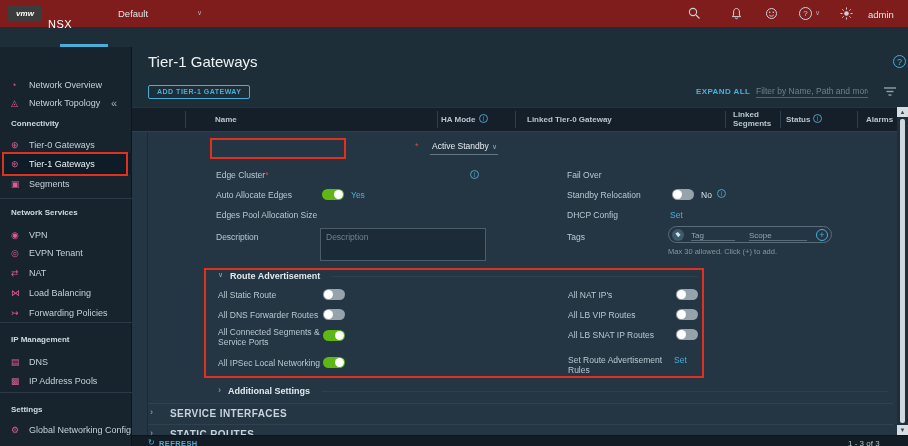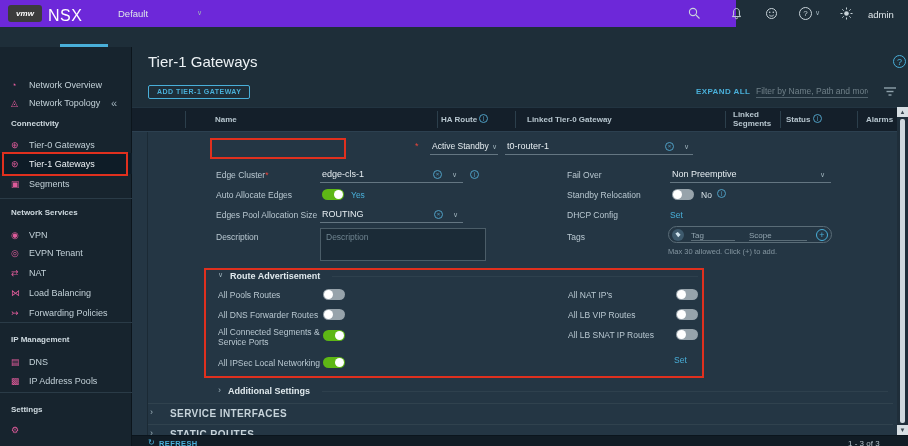--- a/index.html
+++ b/index.html
@@ -1,22 +1,22 @@
 <!DOCTYPE html>
 <html><head>
 <meta charset="utf-8">
 <style>
 *{margin:0;padding:0;box-sizing:border-box}
 body{background:#0d141a;font-family:"Liberation Sans",sans-serif}
 #app{position:relative;width:908px;height:446px;background:#1e2e39;overflow:hidden}
 .abs{position:absolute}
 
-.topbar{position:absolute;left:0;top:0;width:736px;height:27px;background:#6d28d9}
+.topbar{position:absolute;left:0;top:0;width:908px;height:27px;background:#7f1d1d}
 .logobox{position:absolute;left:8px;top:5px;width:34px;height:17px;background:#3c3c3c;border-radius:3px;color:#fff;font-size:8px;font-weight:bold;font-style:italic;text-align:center;line-height:17px}
-.brand{position:absolute;left:48px;top:7px;color:#fff;font-size:16px;letter-spacing:.5px}
+.brand{position:absolute;left:48px;top:18px;color:#fff;font-size:11px;letter-spacing:.5px}
 .topitem{position:absolute;color:#dfe6ea;font-size:9.5px}
 .ticon{position:absolute;top:7px}
 
 .tabbar{position:absolute;left:0;top:27px;width:908px;height:20px;background:#1c2b33;border-bottom:1px solid #0b151d}
 .tab{position:absolute;top:6px;font-size:9.5px;color:#b6c5cd}
 .tab.active{color:#fff}
 .tabline{position:absolute;left:60px;top:44px;width:48px;height:3px;background:#49afd9}
 .tabdiv{position:absolute;left:52px;top:31px;width:1px;height:12px;background:#394b56}
 
 .sidebar{position:absolute;left:0;top:47px;width:132px;height:399px;background:#17242e;border-right:1px solid #0c151c}
@@ -186,41 +186,42 @@
     </div>
     <div class="sitem" style="top:325px">
       <span class="sicon">▩</span>
       <span class="slabel">IP Address Pools</span>
     </div>
 
     <div class="sdiv" style="top:345px"></div>
     <div class="shdr" style="top:358px">Settings</div>
     <div class="sitem" style="top:374px">
       <span class="sicon">⚙</span>
+      <span class="slabel">Global Networking Config</span>
     </div>
   </div>
 
   <h1 class="pagetitle">Tier-1 Gateways</h1>
   <div class="helpcirc"><span>?</span></div>
   <button class="addbtn">ADD TIER-1 GATEWAY</button>
   <span class="expandall">EXPAND ALL</span>
   <input class="filterin" placeholder="Filter by Name, Path and more" style="">
   <span class="abs" style="left:884px;top:87px">
     <svg width="12" height="10" viewBox="0 0 12 10">
         <g stroke="#8fa1ab" stroke-width="1.4">
           <line x1="0" y1="1" x2="12" y2="1"></line>
           <line x1="2.5" y1="4.5" x2="9.5" y2="4.5"></line>
           <line x1="4.5" y1="8" x2="7.5" y2="8"></line>
         </g>
       </svg>
   </span>
 
   <div class="thead"></div>
   <span class="th" style="left:215px;top:115px">Name</span>
-  <span class="th" style="left:441px;top:115px">HA Route</span>
+  <span class="th" style="left:441px;top:115px">HA Mode</span>
   <span class="info abs" style="left:479px;top:114px">i</span>
   <span class="th" style="left:527px;top:115px">Linked Tier-0 Gateway</span>
   <span class="th" style="left:733px;top:110px;width:44px;line-height:9px;display:inline-block">Linked Segments</span>
   <span class="th" style="left:786px;top:115px">Status</span>
   <span class="info abs" style="left:813px;top:114px">i</span>
   <span class="th" style="left:866px;top:115px">Alarms</span>
   <span class="colsep" style="left:185px"></span>
   <span class="colsep" style="left:437px"></span>
   <span class="colsep" style="left:515px"></span>
   <span class="colsep" style="left:725px"></span>
@@ -233,55 +234,36 @@
   <div class="sbarrow" style="top:425px">▼</div>
 
   <div class="panel"></div>
   <div class="gutter"></div>
 
   <span class="abs req" style="left:415px;top:141px;font-size:9px">*</span>
   <div class="ufield" style="left:430px;top:139px;width:68px">
     <span class="txt" style="font-size:8.5px">Active Standby</span>
     <span class="chev" style="right:1px">∨</span>
   </div>
-  <div class="ufield" style="left:505px;top:139px;width:188px">
-    <span class="txt">t0-router-1</span>
-    <span class="xcirc" style="right:19px">×</span>
-    <span class="chev" style="right:4px">∨</span>
-  </div>
 
   <span class="flabel" style="left:216px;top:170px"><span>Edge Cluster</span><span class="req">*</span></span>
-  <div class="ufield" style="left:320px;top:167px;width:143px">
-    <span class="txt">edge-cls-1</span>
-    <span class="xcirc" style="right:21px">×</span>
-    <span class="chev" style="right:6px">∨</span>
-  </div>
   <span class="info abs" style="left:470px;top:170px">i</span>
 
   <span class="flabel" style="left:216px;top:190px">Auto Allocate Edges</span>
   <span class="tg on" style="left:322px;top:189px">
       <span class="knob"></span>
     </span>
   <span class="abs link" style="left:351px;top:190px;font-size:8.5px">Yes</span>
 
   <span class="flabel" style="left:216px;top:210px">Edges Pool Allocation Size</span>
-  <div class="ufield" style="left:320px;top:207px;width:143px">
-    <span class="txt">ROUTING</span>
-    <span class="xcirc" style="right:20px">×</span>
-    <span class="chev" style="right:5px">∨</span>
-  </div>
 
   <span class="flabel" style="left:216px;top:232px">Description</span>
   <textarea class="descbox" placeholder="Description" style=""></textarea>
 
   <span class="flabel" style="left:567px;top:170px">Fail Over</span>
-  <div class="ufield" style="left:670px;top:167px;width:161px">
-    <span class="txt">Non Preemptive</span>
-    <span class="chev" style="right:6px">∨</span>
-  </div>
 
   <span class="flabel" style="left:567px;top:190px">Standby Relocation</span>
   <span class="tg off" style="left:672px;top:189px">
       <span class="knob"></span>
     </span>
   <span class="abs" style="left:701px;top:190px;font-size:8.5px;color:#d5e0e6">No</span>
   <span class="info abs" style="left:717px;top:189px">i</span>
 
   <span class="flabel" style="left:567px;top:210px">DHCP Config</span>
   <span class="abs link" style="left:670px;top:210px;font-size:8.5px">Set</span>
@@ -297,21 +279,21 @@
     <input class="pillin" style="left: 22px; width: 44px;" placeholder="Tag">
     <input class="pillin" style="left: 80px; width: 58px;" placeholder="Scope">
     <span class="pluscirc">+</span>
   </div>
   <span class="hint">Max 30 allowed. Click (+) to add.</span>
 
   <span class="chevr" style="left:218px;top:271px;font-size:7px">∨</span>
   <span class="sechdr" style="left:230px;top:271px">Route Advertisement</span>
   <span class="secline" style="left:332px;top:276px;width:366px"></span>
 
-  <span class="flabel" style="left:218px;top:290px">All Pools Routes</span>
+  <span class="flabel" style="left:218px;top:290px">All Static Route</span>
   <span class="tg off" style="left:323px;top:289px">
       <span class="knob"></span>
     </span>
   <span class="flabel" style="left:568px;top:290px">All NAT IP's</span>
   <span class="tg off" style="left:676px;top:289px">
       <span class="knob"></span>
     </span>
 
   <span class="flabel" style="left:218px;top:310px">All DNS Forwarder Routes</span>
   <span class="tg off" style="left:323px;top:309px">
@@ -328,20 +310,21 @@
     </span>
   <span class="flabel" style="left:568px;top:330px">All LB SNAT IP Routes</span>
   <span class="tg off" style="left:676px;top:329px">
       <span class="knob"></span>
     </span>
 
   <span class="flabel" style="left:218px;top:358px">All IPSec Local Networking</span>
   <span class="tg on" style="left:323px;top:357px">
       <span class="knob"></span>
     </span>
+  <span class="flabel" style="left:568px;top:355px;width:100px">Set Route Advertisement Rules</span>
   <span class="abs link" style="left:674px;top:355px;font-size:8.5px">Set</span>
 
   <span class="chevr" style="left:218px;top:385px">›</span>
   <span class="sechdr" style="left:228px;top:386px">Additional Settings</span>
   <span class="secline" style="left:322px;top:391px;width:566px"></span>
 
   <span class="secline" style="left:148px;top:403px;width:745px;background:#30424e"></span>
   <span class="chevr" style="left:150px;top:407px">›</span>
   <span class="abs caps" style="left:170px;top:408px">SERVICE INTERFACES</span>
 

